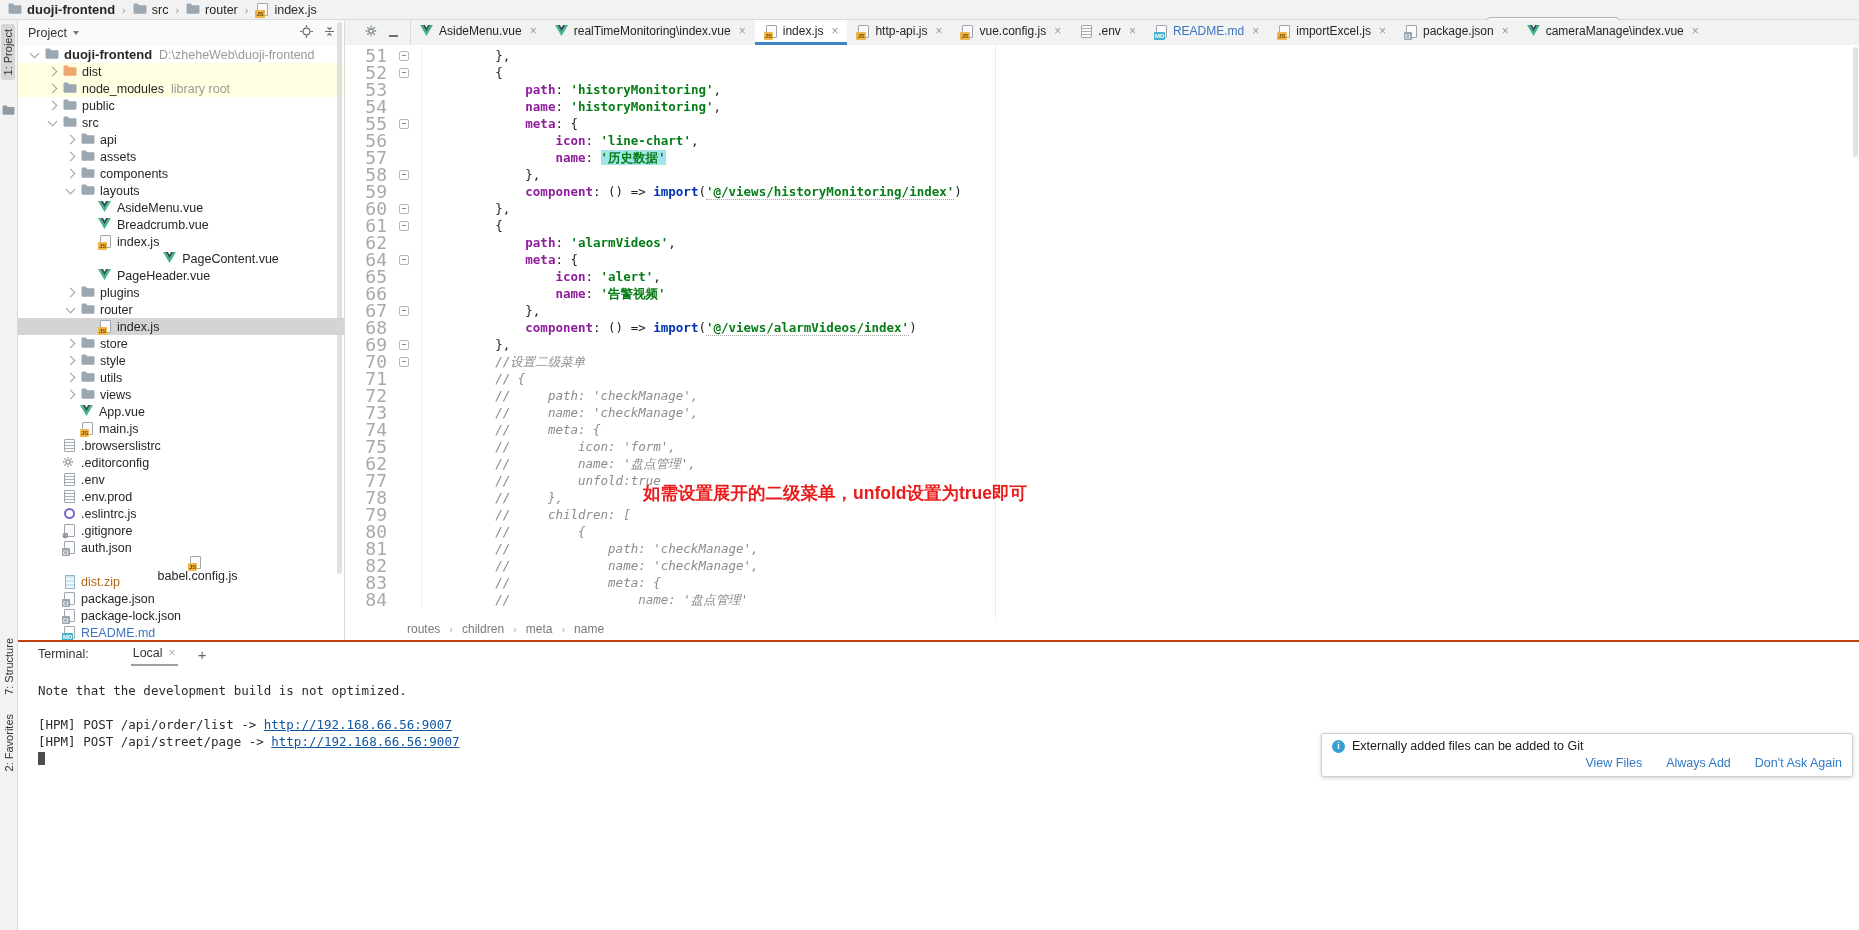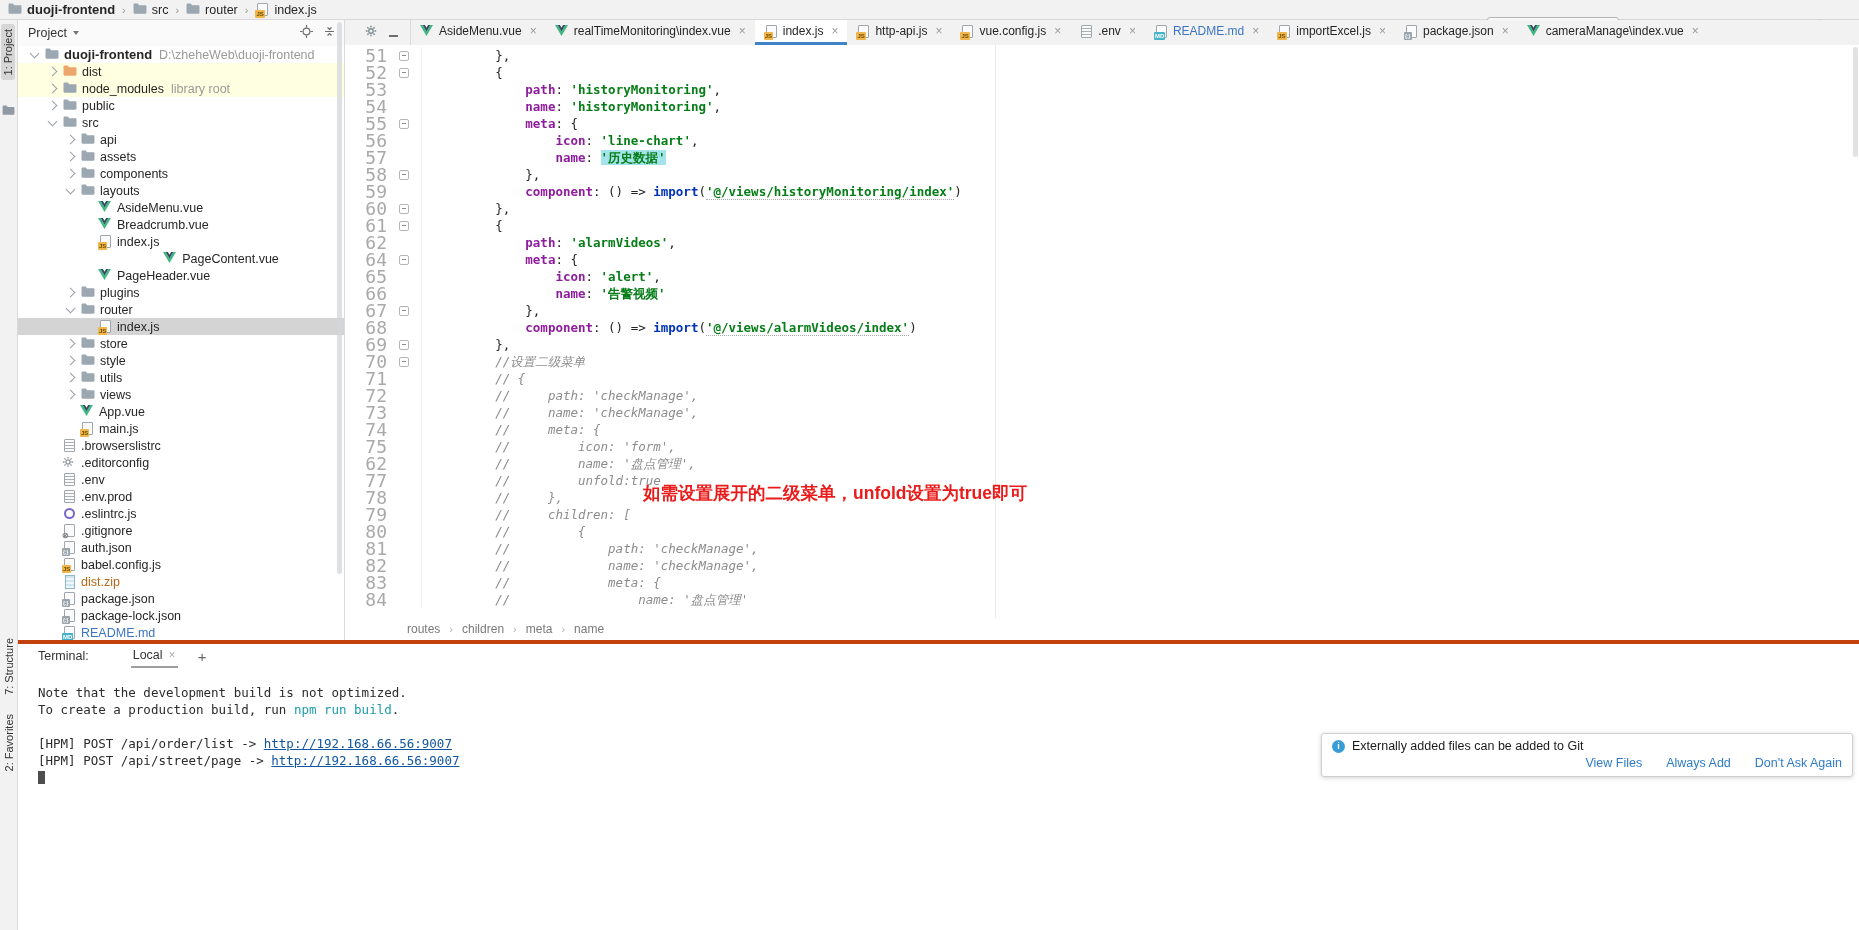--- a/index.html
+++ b/index.html
@@ -96,21 +96,21 @@
   .ct .kw{color:#0033b3;font-weight:bold;}
   .ct .c{color:#8c8c8c;font-style:italic;}
   .annotation{position:absolute;left:298px;top:436px;color:#ea1b1b;font-size:17.5px;font-weight:600;
               font-family:"Liberation Sans",sans-serif;white-space:nowrap;}
   .edbc{position:absolute;left:0;right:0;bottom:0;height:22px;background:#fff;display:flex;
         align-items:center;padding-left:62px;font-size:12px;color:#7a7a7a;gap:9px;}
   .edbc .sep{color:#b3b3b3;font-size:11px;}
   .ed-sb{position:absolute;right:1px;top:2px;width:5px;height:110px;background:#e2e2e2;border-radius:3px;}
   
   .terminal{position:absolute;left:18px;top:640px;right:0;bottom:0;background:#fff;
-            border-top:4px solid #c2410c;box-sizing:border-box;}
+            border-top:2px solid #c2410c;box-sizing:border-box;}
   .term-h{height:24px;display:flex;align-items:center;font-size:12.5px;color:#333;padding-left:20px;}
   .term-tab{margin-left:42px;display:flex;align-items:center;gap:6px;height:22px;
             border-bottom:2px solid #9e9e9e;padding:0 2px;}
   .term-tab .x{color:#b0b0b0;font-size:12px;}
   .term-plus{margin-left:20px;color:#666;font-size:15px;}
   .term-body{padding:16px 0 0 20px;font-family:"DejaVu Sans Mono","Liberation Mono",monospace;
              font-size:12.5px;color:#2b2b2b;}
   .tl{height:17px;line-height:17px;white-space:pre;}
   .tl .cmd{color:#1a9ca8;}
   .tl .link{color:#1256a0;text-decoration:underline;}
@@ -467,21 +467,21 @@
           <span class="tlabel">.gitignore</span>
         </div>
         <div class="trow" style="padding-left: 28px;">
           <span class="chev-slot"></span>
           <span class="icn">
             <span class="fpage"></span>
             <span class="fbadge b-json">{;}</span>
           </span>
           <span class="tlabel">auth.json</span>
         </div>
-        <div class="trow" style="padding-left: 28px;">
+        <div class="trow" style="padding-left: 28px; flex-direction: column;">
           <span class="chev-slot"></span>
           <span class="icn">
             <span class="fpage"></span>
             <span class="fbadge b-js">JS</span>
           </span>
           <span class="tlabel">babel.config.js</span>
         </div>
         <div class="trow" style="padding-left: 28px;">
           <span class="chev-slot"></span>
           <span class="icn">
@@ -667,21 +667,20 @@
     <div class="term-h">
       <span>Terminal:</span>
       <span class="term-tab">
         <span>Local</span>
         <span class="x">×</span>
       </span>
       <span class="term-plus">+</span>
     </div>
     <div class="term-body" id="term-body">
         <div class="tl"><span>Note that the development build is not optimized.</span></div>
-        <div class="tl"><span>To create a production build, run </span><span class="cmd">npm run build</span><span>.</span></div>
         <div class="tl">&nbsp;</div>
         <div class="tl"><span>[HPM] POST /api/order/list -&gt; </span><span class="link">http://192.168.66.56:9007</span></div>
         <div class="tl"><span>[HPM] POST /api/street/page -&gt; </span><span class="link">http://192.168.66.56:9007</span></div>
         <div class="tl"><span class="cursor"></span></div>
       </div>
   </div>
 
   <div class="note">
     <div class="note-r1">
       <span class="info-i">i</span>

